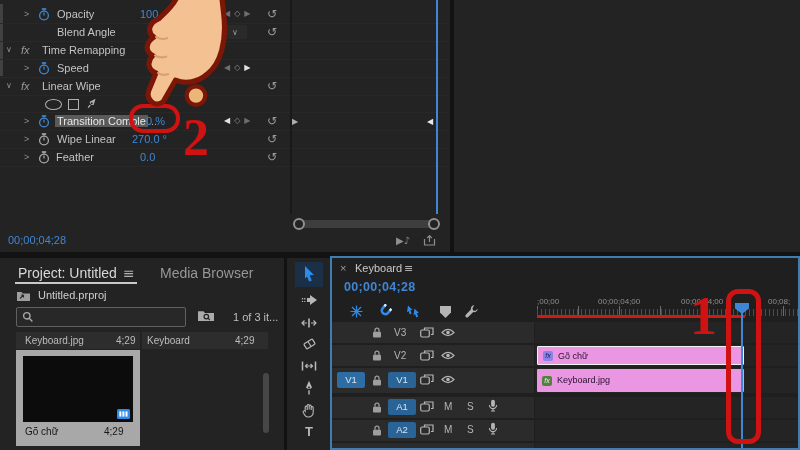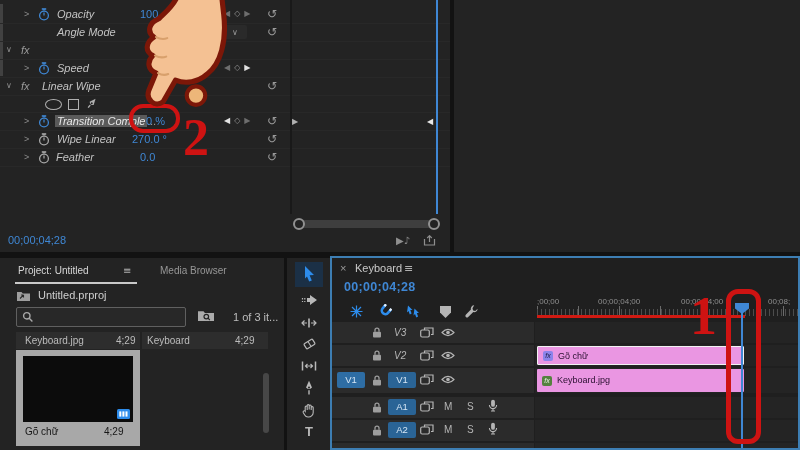--- a/index.html
+++ b/index.html
@@ -8,21 +8,21 @@
        -webkit-font-smoothing:antialiased;}
   .abs{position:absolute;}
   .panel{position:absolute;background:#232323;}
   .glyph{font-family:"DejaVu Sans",sans-serif;}
 
   
   #ec{left:0;top:0;width:450px;height:252px;}
   .ec-row{position:absolute;left:0;width:450px;height:18px;line-height:18px;
           border-bottom:1px solid #282828;font-size:11px;}
   .ec-row .chev{position:absolute;top:0;color:#8f8f8f;font-size:9px;}
-  .ec-row .lbl{position:absolute;top:0;color:#c3c3c3;white-space:nowrap;font-style:italic;}
+  .ec-row .lbl{position:absolute;top:0;color:#c3c3c3;white-space:nowrap;}
   .ec-row .fxtxt{position:absolute;top:0;color:#9a9a9a;font-style:italic;font-size:11px;}
   .ec-row .val{position:absolute;top:0;color:#3f87d4;white-space:nowrap;}
   .sw{position:absolute;top:3px;width:12px;height:13px;}
   .sw svg{display:block;}
   .sw.blue{color:#3f87d4;} .sw.gray{color:#a8a8a8;}
   .knav{position:absolute;top:0;display:flex;gap:4px;font-size:8px;color:#6e6e6e;}
   .knav .dia{color:#8a8a8a;} .knav .lit{color:#e2e2e2;}
   .reset{position:absolute;top:0;color:#9a9a9a;font-size:12px;}
   .hl{background:#5a5a5a;color:#e8e8e8;padding:0 2px;}
   .ellipse-ic{position:absolute;top:4px;width:15px;height:9px;border:1.5px solid #b0b0b0;border-radius:50%;}
@@ -35,21 +35,21 @@
   .ec-timecode{left:8px;top:234px;font-size:11px;color:#3f87d4;}
   .ec-thumb{left:0;top:4px;width:3px;height:72px;background:#414141;}
 
   
   #pm{left:454px;top:0;width:346px;height:252px;}
   .marker-ic{width:11px;height:12px;background:#b5b5b5;
              clip-path:polygon(0 0,100% 0,100% 55%,50% 100%,0 55%);}
 
   
   #pp{left:0;top:258px;width:284px;height:192px;}
-  .ptab{position:absolute;font-size:10px;white-space:nowrap;}
+  .ptab{position:absolute;font-size:14px;white-space:nowrap;}
   .ptab-underline{left:15px;top:24px;width:122px;height:2px;background:#c9c9c9;}
   .search{left:16px;top:49px;width:168px;height:18px;background:#282828;
           border:1px solid #606060;border-radius:2px;}
   .list-head{left:16px;top:74px;width:252px;height:17px;background:#2d2d2d;
              font-size:10px;color:#bcbcbc;line-height:17px;}
   .tile{left:16px;top:92px;width:124px;height:96px;background:#a8a8a8;}
   .thumb{position:absolute;left:7px;top:6px;width:110px;height:66px;background:#0c0c0c;}
   .tile-label{position:absolute;left:9px;top:76px;font-size:10px;color:#161616;}
   .vscroll{left:263px;top:115px;width:6px;height:60px;background:#474747;border-radius:3px;}
 
@@ -59,21 +59,21 @@
         align-items:center;justify-content:center;}
   .tool-sel-box{position:absolute;left:8px;top:4px;width:28px;height:25px;background:#1b3046;}
 
   
   #tl{left:330px;top:256px;width:470px;height:194px;background:#1f1f1f;
       border:2px solid #3d7eb3;box-sizing:border-box;}
   .tl-tab{left:340px;top:262px;font-size:11px;color:#c9c9c9;}
   .tl-timecode{left:344px;top:280px;font-size:12.5px;font-weight:600;color:#3f87d4;letter-spacing:.3px;}
   .tk-hd{position:absolute;left:332px;width:202px;background:#2b2b2b;}
   .tk-ct{position:absolute;left:535px;width:263px;background:#242424;}
-  .tk-label{position:absolute;font-size:10px;color:#b5b5b5;font-style:italic;}
+  .tk-label{position:absolute;font-size:10px;color:#b5b5b5;}
   .tk-box{position:absolute;width:28px;height:16px;background:#2a6496;border-radius:2px;
           font-size:9.5px;color:#d5e6f5;text-align:center;line-height:16px;}
   .ms{position:absolute;font-size:10px;color:#b5b5b5;}
   .ruler-lbl{position:absolute;top:297px;font-size:8px;color:#8f8f8f;white-space:nowrap;}
   .ticks-min{left:537px;top:309px;width:261px;height:7px;
              background:repeating-linear-gradient(90deg,#4d4d4d 0 1px,transparent 1px 4px);}
   .ticks-maj{left:537px;top:306px;width:261px;height:10px;
              background:repeating-linear-gradient(90deg,#6b6b6b 0 1px,transparent 1px 41px);}
   .render-bar{left:537px;top:315px;width:208px;height:3px;background:#d11a12;}
   .clip{position:absolute;background:#ea96e2;border-radius:1px;font-size:9px;color:#2a1030;}
@@ -111,29 +111,30 @@
       <span class="val" style="left:140px">100</span>
       <span class="knav" style="left:224px;top:0">
           <i>◀</i>
           <i class="dia">◇</i>
           <i>▶</i>
         </span>
       <span class="reset glyph" style="left:267px">↺</span>
     </div>
 
     <div class="ec-row" style="top:23px">
-      <span class="lbl" style="left:57px">Angle Mode</span>
+      <span class="lbl" style="left:57px">Blend Angle</span>
       <span class="abs" style="left:153px;top:2px;width:94px;height:14px;background:#2a2a2a;border-radius:2px;"></span>
       <span class="abs" style="left:232px;top:1px;color:#9a9a9a;font-size:8px;">∨</span>
       <span class="reset glyph" style="left:267px">↺</span>
     </div>
 
     <div class="ec-row" style="top:41px">
       <span class="chev" style="left:6px;font-size:8px">∨</span>
       <span class="fxtxt" style="left:21px">fx</span>
+      <span class="lbl" style="left:42px">Time Remapping</span>
     </div>
 
     <div class="ec-row" style="top:59px">
       <span class="chev" style="left:24px">&gt;</span>
       <span class="sw blue icon" style="left:38px">
         <svg width="12" height="13" viewBox="0 0 12 13">
             <circle cx="6" cy="7.5" r="4.4" fill="none" stroke="currentColor" stroke-width="1.3"></circle>
             <line x1="6" y1="7.5" x2="6" y2="4.6" stroke="currentColor" stroke-width="1.2"></line>
             <line x1="3.8" y1="1" x2="8.2" y2="1" stroke="currentColor" stroke-width="1.6"></line>
             <line x1="6" y1="1" x2="6" y2="2.6" stroke="currentColor" stroke-width="1.4"></line>

